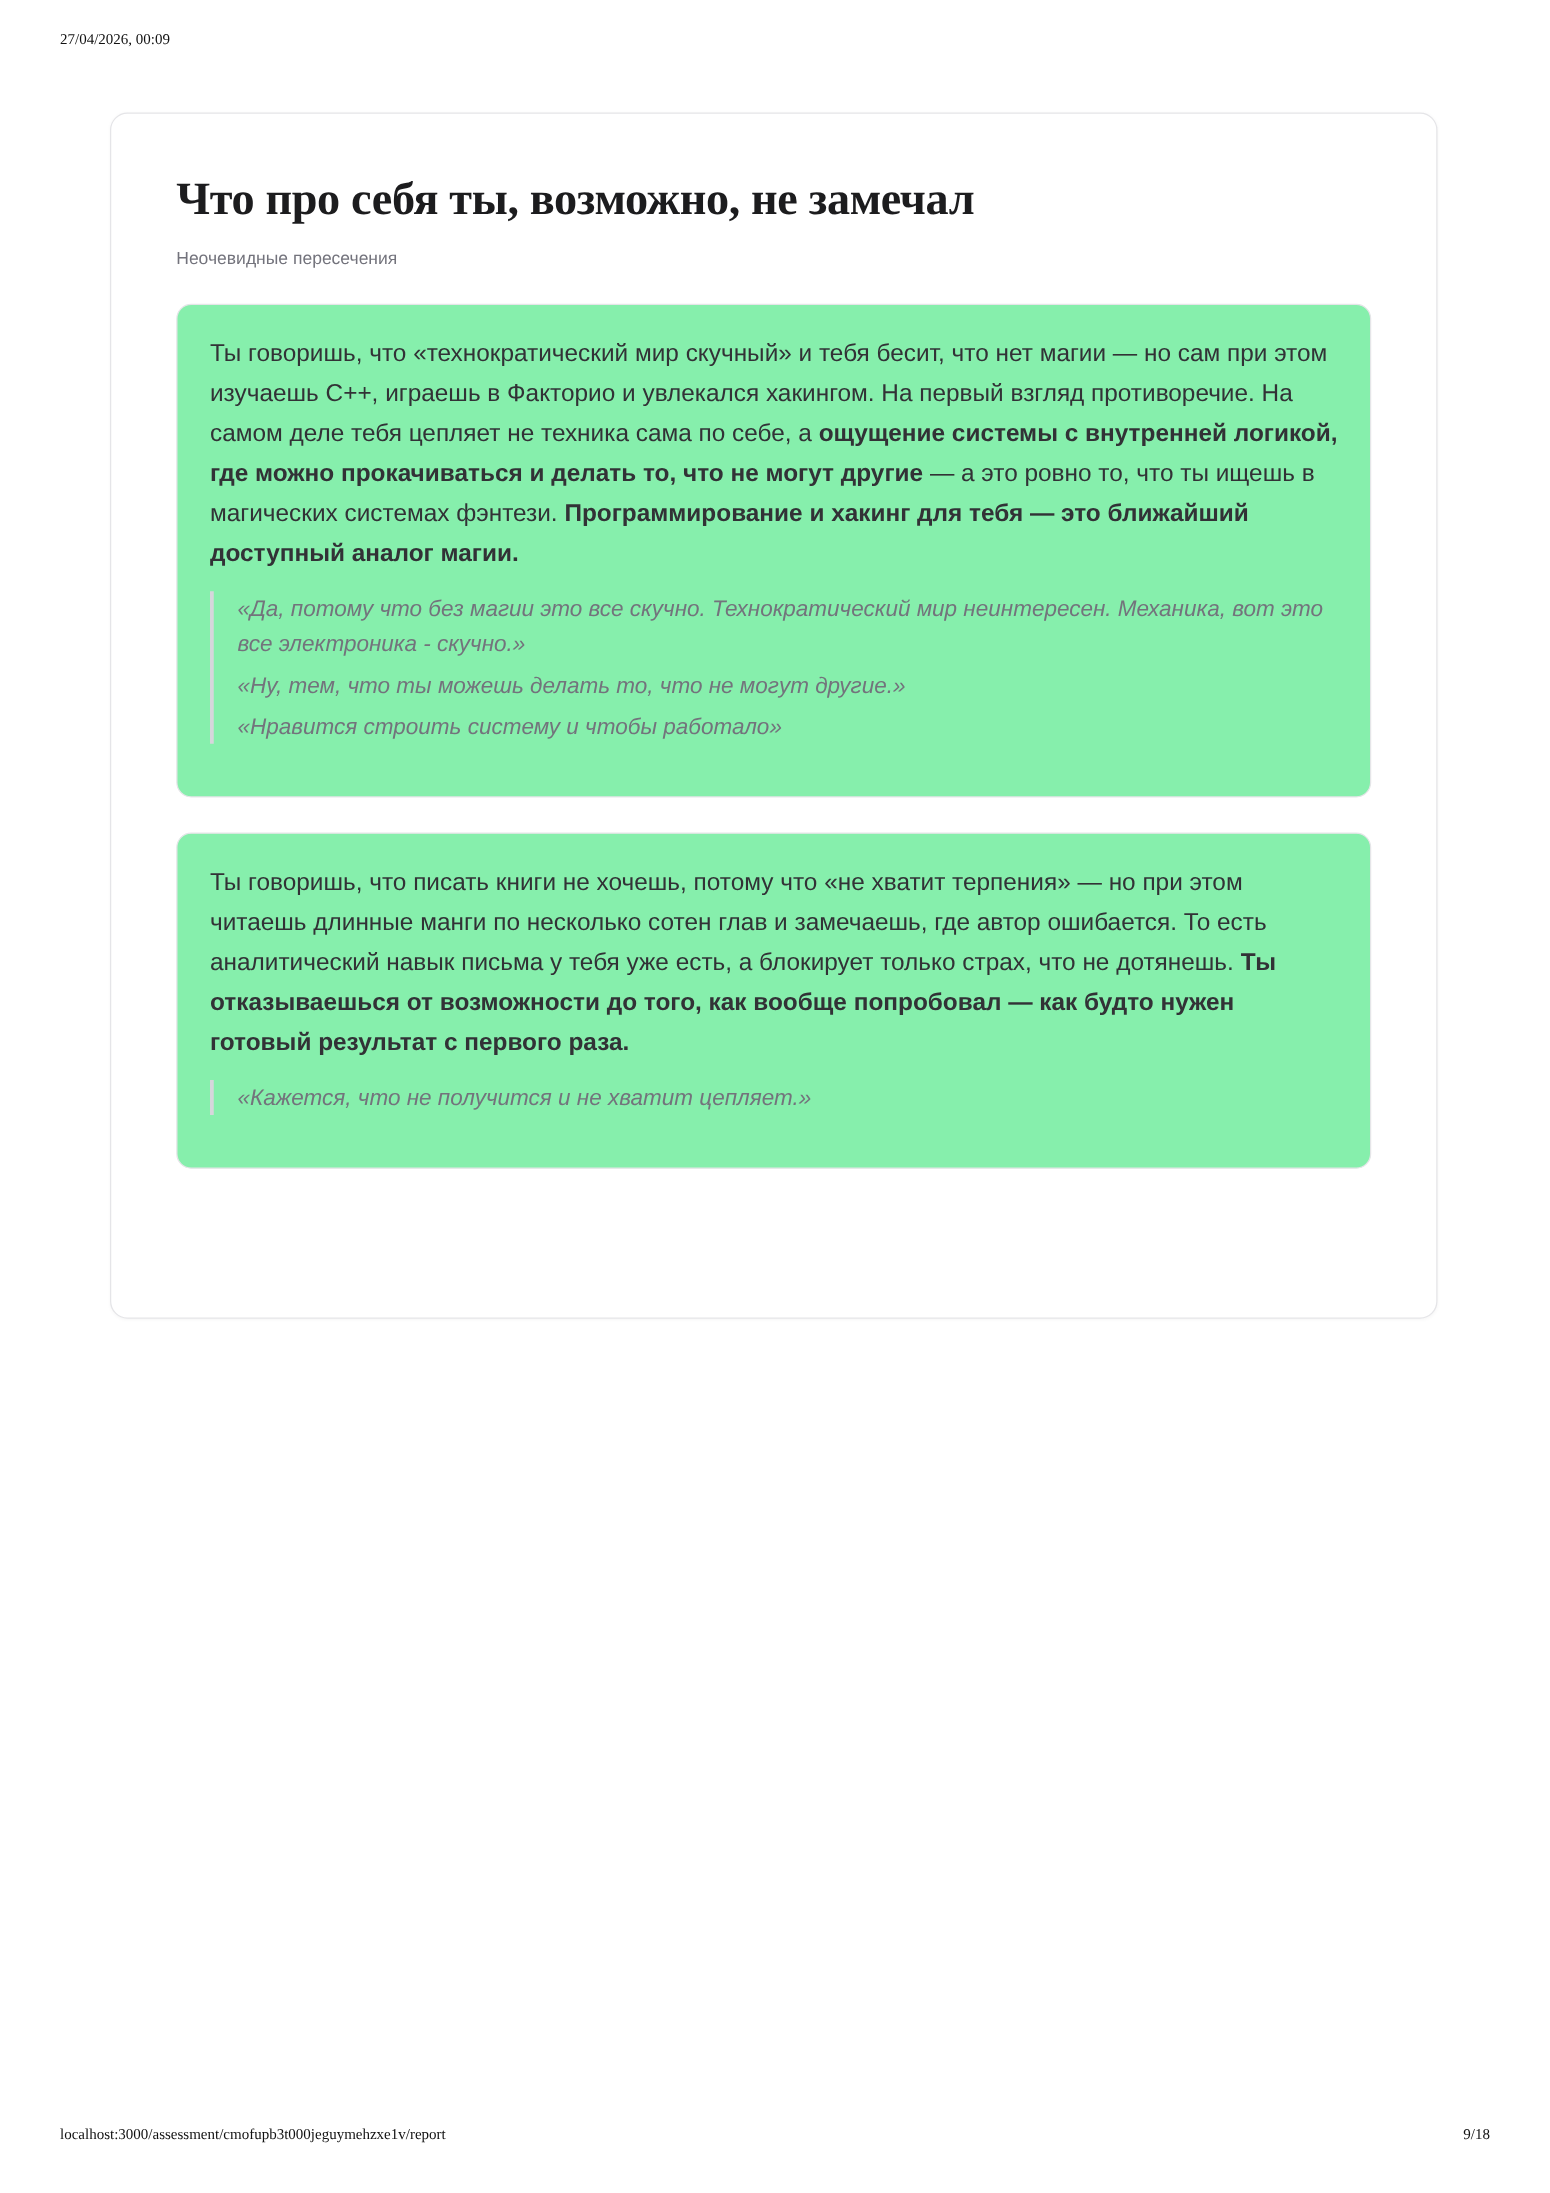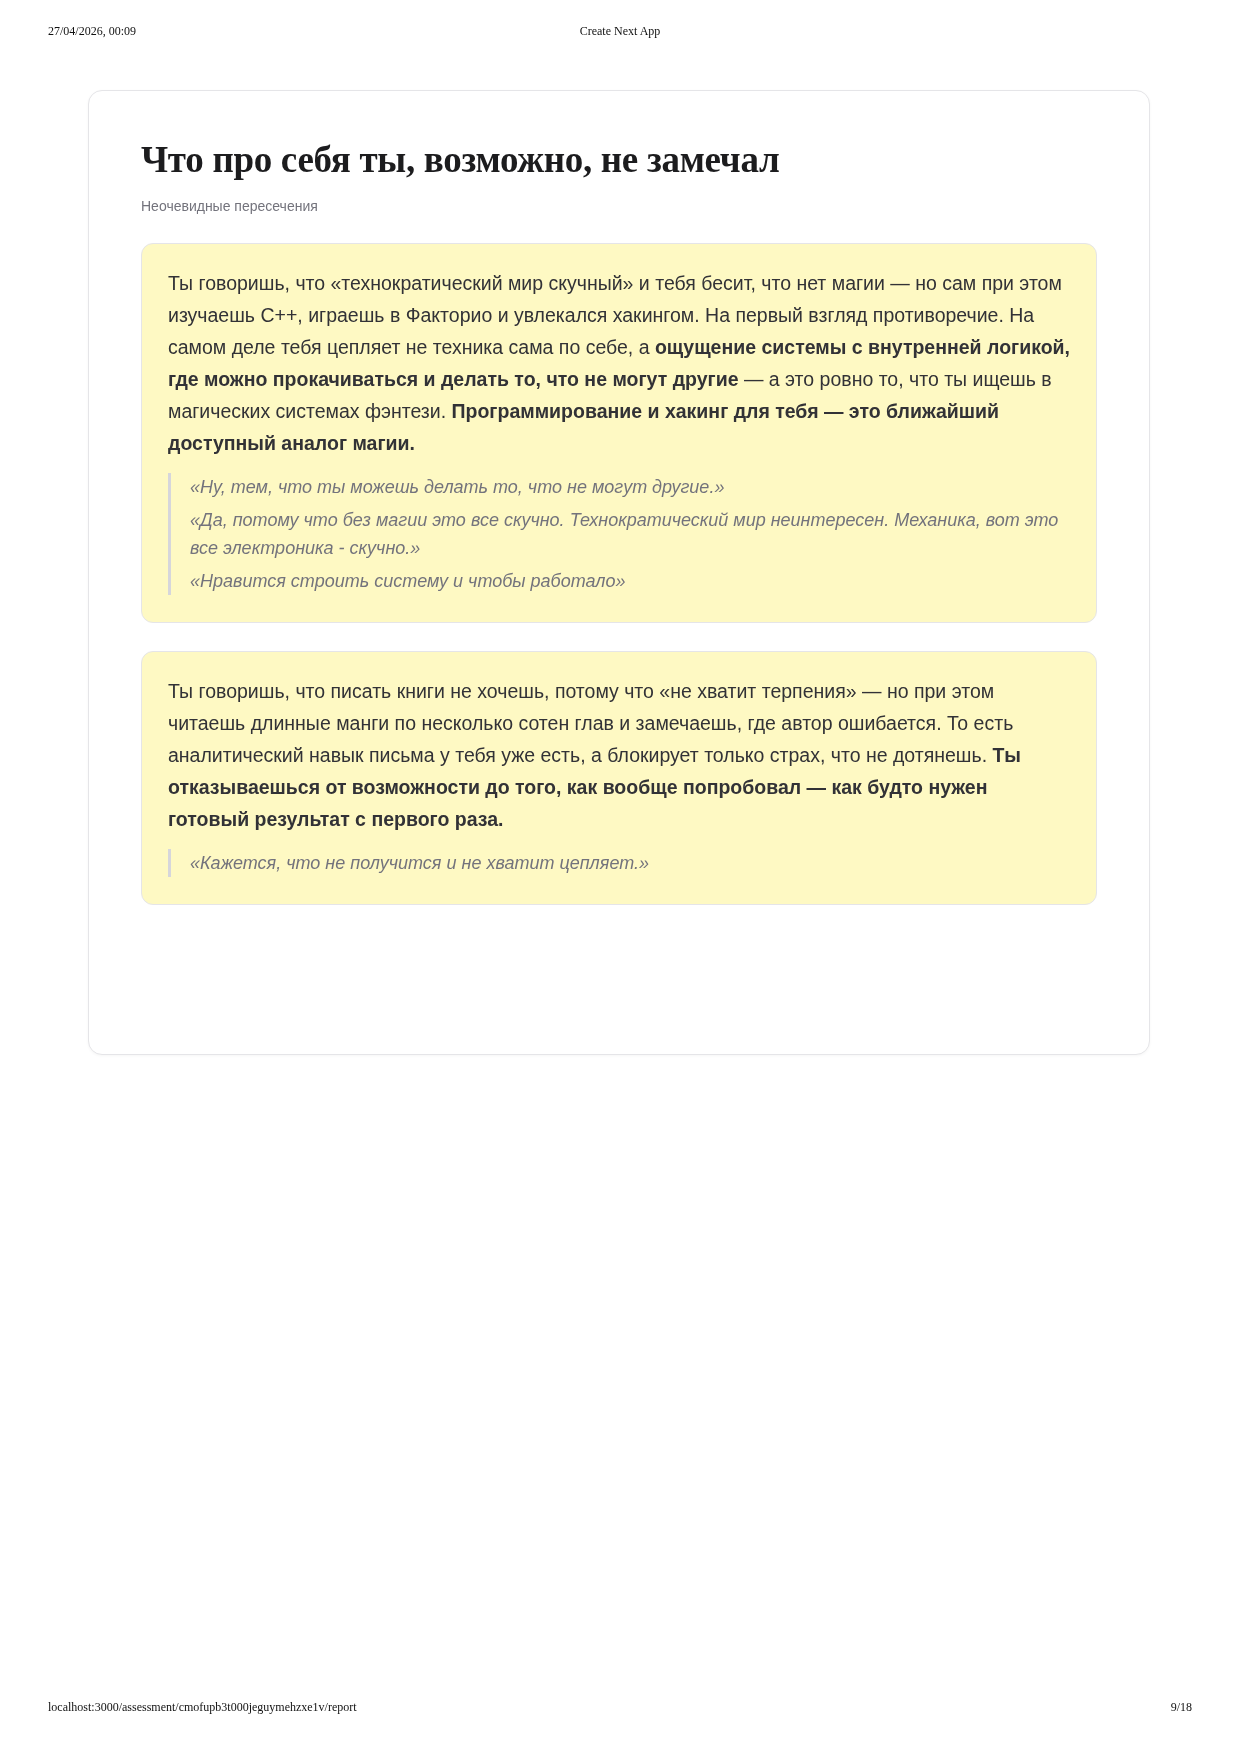--- a/index.html
+++ b/index.html
@@ -57,22 +57,22 @@
   }
   .subtitle{
     font-size:14px;
     line-height:22px;
     color:var(--c-text_muted);
     margin-bottom:26px;
   }
   .insight-card{
     border:1px solid var(--c-border);
     border-radius:12px;
-    background:#fef9c3;
-    padding:23px 26px 22px 26px;
+    background:#86efac;
+    padding:23px 26px 37px 26px;
     margin-bottom:28px;
   }
   .insight-paragraph{
     font-size:19.5px;
     line-height:32px;
     color:var(--c-text_primary);
   }
   .insight-paragraph .bold{font-weight:700;}
   .quote-block{
     margin-top:14px;
@@ -85,32 +85,31 @@
     line-height:28px;
     color:var(--c-text_muted);
     margin:5px 0;
   }
 </style>
 </head>
 <body>
 
 <div class="print-header">
   <span class="datetime">27/04/2026, 00:09</span>
-  <span class="doc-title">Create Next App</span>
 </div>
 
 <div class="page-card">
   <h1 class="report-title">Что про себя ты, возможно, не замечал</h1>
   <div class="subtitle">Неочевидные пересечения</div>
   <div>
   <div class="insight-card">
     <div class="insight-paragraph"><span>Ты говоришь, что «технократический мир скучный» и тебя бесит, что нет магии — но сам при этом изучаешь C++, играешь в Факторио и увлекался хакингом. На первый взгляд противоречие. На самом деле тебя цепляет не техника сама по себе, а </span><span class="bold">ощущение системы с внутренней логикой, где можно прокачиваться и делать то, что не могут другие</span><span> — а это ровно то, что ты ищешь в магических системах фэнтези. </span><span class="bold">Программирование и хакинг для тебя — это ближайший доступный аналог магии.</span></div>
     <div class="quote-block">
+          <div class="quote">«Да, потому что без магии это все скучно. Технократический мир неинтересен. Механика, вот это все электроника - скучно.»</div>
           <div class="quote">«Ну, тем, что ты можешь делать то, что не могут другие.»</div>
-          <div class="quote">«Да, потому что без магии это все скучно. Технократический мир неинтересен. Механика, вот это все электроника - скучно.»</div>
           <div class="quote">«Нравится строить систему и чтобы работало»</div>
         </div>
   </div>
 
   <div class="insight-card">
     <div class="insight-paragraph"><span>Ты говоришь, что писать книги не хочешь, потому что «не хватит терпения» — но при этом читаешь длинные манги по несколько сотен глав и замечаешь, где автор ошибается. То есть аналитический навык письма у тебя уже есть, а блокирует только страх, что не дотянешь. </span><span class="bold">Ты отказываешься от возможности до того, как вообще попробовал — как будто нужен готовый результат с первого раза.</span></div>
     <div class="quote-block">
           <div class="quote">«Кажется, что не получится и не хватит цепляет.»</div>
         </div>
   </div>

